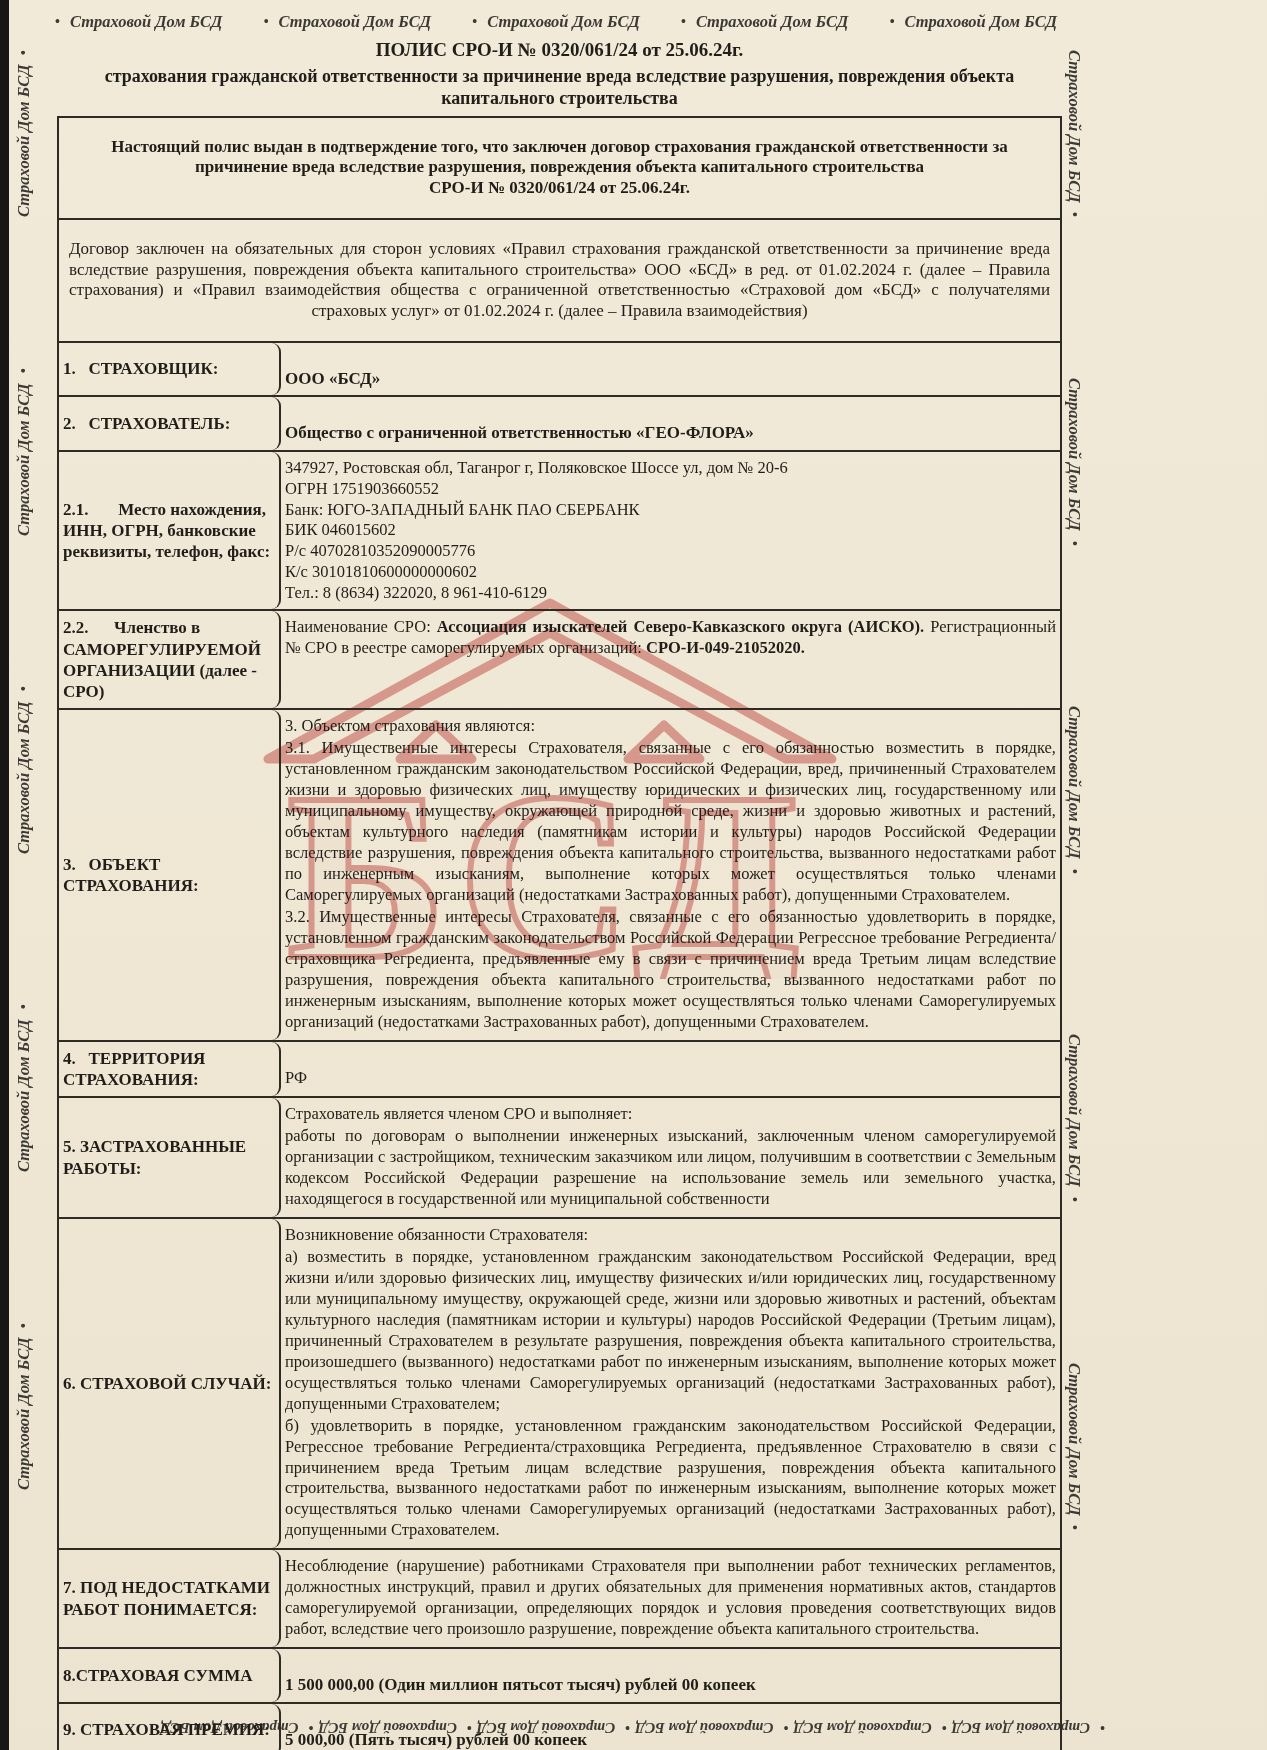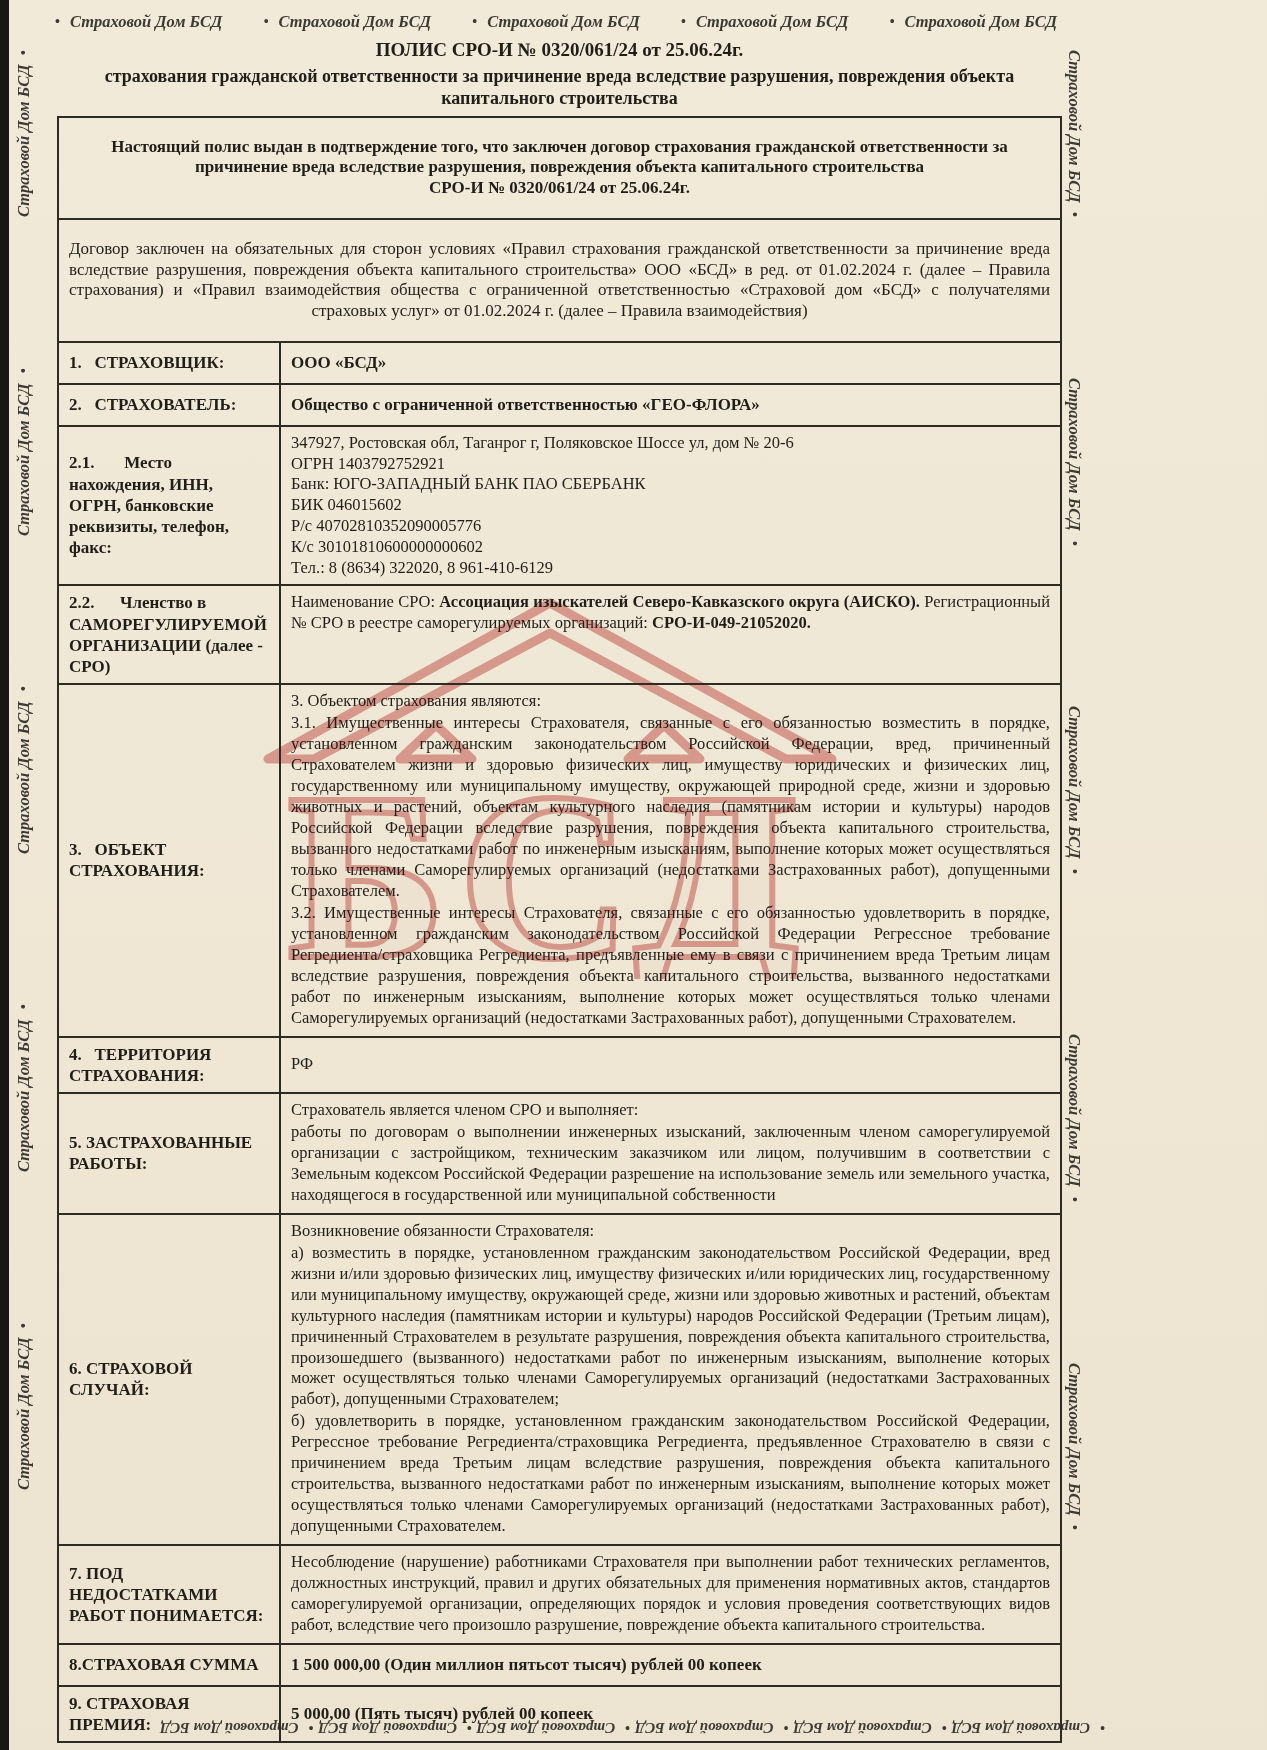--- a/index.html
+++ b/index.html
@@ -28,25 +28,25 @@
   
   .doc{position:absolute;left:57px;top:36px;width:1005px;z-index:1;}
   .title{ text-align:center;font-weight:bold;font-size:19px;line-height:1.3;padding:2px 20px 0;}
   .subtitle{text-align:center;font-weight:bold;font-size:18px;line-height:1.25;padding:2px 30px 6px;}
   .sheet{border:2px solid #2e2a24;}
   .block{border-top:2px solid #2e2a24;padding:19px 10px;font-size:17px;line-height:1.22;}
   .block:first-child{border-top:none;}
   .block.bold-center{font-weight:bold;text-align:center;}
   .block.justify-center{text-align:justify;text-align-last:center;}
   .row{display:grid;grid-template-columns:222px 1fr;border-top:2px solid #2e2a24;}
-  .cell{padding:6px 10px;}
+  .cell{padding:6px 4px;border-radius:9px;}
   .label{font-weight:bold;font-size:17px;line-height:1.25;border-right:2px solid #2e2a24;display:flex;align-items:center;}
   .label>span{display:block;}
   .value{font-size:16.5px;line-height:1.27;}
-  .value.vcenter{display:flex;align-items:center;}
+  .value.vcenter{display:flex;align-items:center;margin-top:19px;}
   .value.bold-val{font-weight:bold;font-size:17px;}
   .value p{margin:0 0 1px 0;}
   .just{text-align:justify;}
   .req-lines div{line-height:1.26;}
   .inn-line{font-weight:bold;font-size:20px;line-height:1.3;}
   .minh40{min-height:40px;}
   .minh52{min-height:52px;}
 </style>
 </head>
 <body>
@@ -187,21 +187,21 @@
         </div>
       <div class="cell value bold-val vcenter">Общество с ограниченной ответственностью «ГЕО-ФЛОРА»</div>
     </div>
 
     <div class="row">
       <div class="cell label">
           <span>2.1.&nbsp;&nbsp;&nbsp;&nbsp;&nbsp;&nbsp;&nbsp;Место нахождения, ИНН, ОГРН, банковские реквизиты, телефон, факс:</span>
         </div>
       <div class="cell value req-lines">
         <div>347927, Ростовская обл, Таганрог г, Поляковское Шоссе ул, дом № 20-6</div>
-        <div>ОГРН 1403792752921</div>
+        <div>ОГРН 1751903660552</div>
         <div>Банк: ЮГО-ЗАПАДНЫЙ БАНК ПАО СБЕРБАНК</div>
         <div>БИК 046015602</div>
         <div>Р/с 40702810352090005776</div>
         <div>К/с 30101810600000000602</div>
         <div>Тел.: 8 (8634) 322020, 8 961-410-6129</div>
       </div>
     </div>
 
     <div class="row">
       <div class="cell label">

